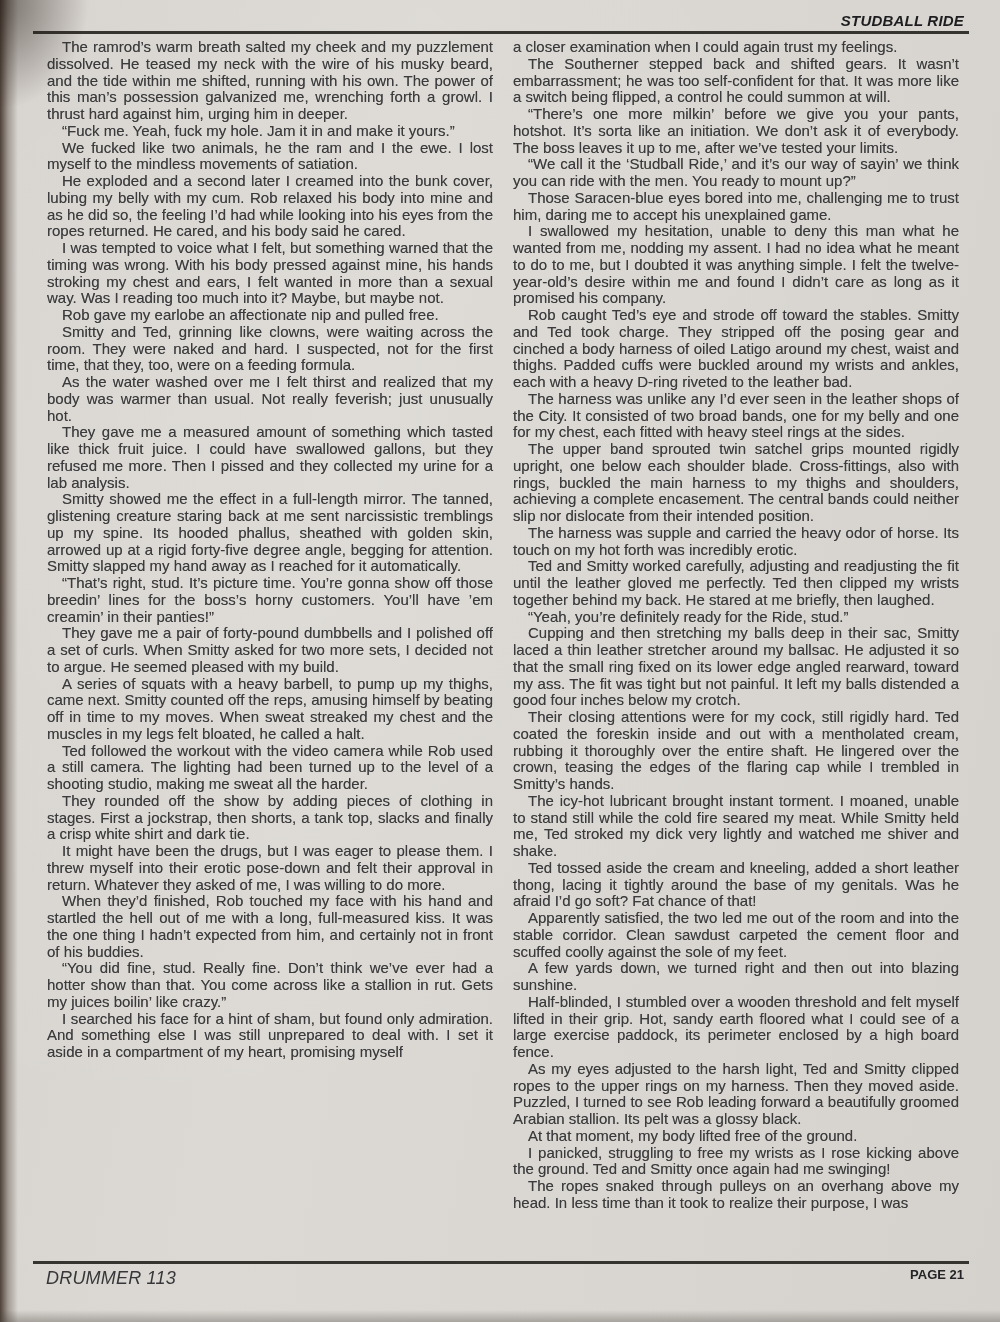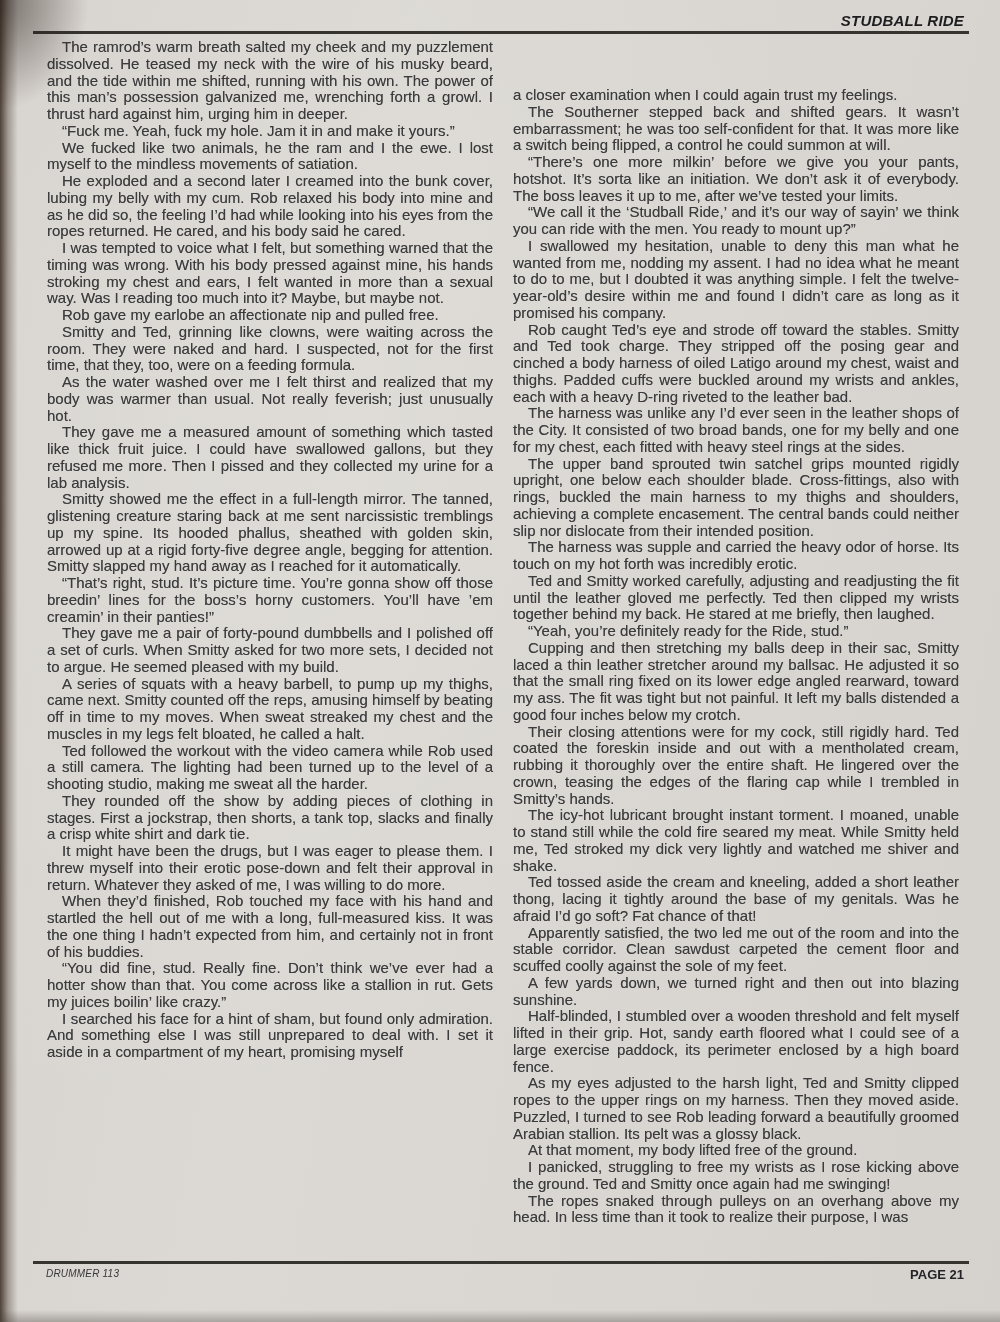--- a/index.html
+++ b/index.html
@@ -43,29 +43,29 @@
   }
   .col {
     width: 446px;
     font-size: 15px; line-height: 16.75px;
     text-align: justify;
     color: #3b3b3d;
     text-shadow: 0 0 0.5px rgba(59,59,61,0.55);
     hyphens: none;
   }
   .col p { margin: 0; text-indent: 15px; }
-  .col p.cont { text-indent: 0; margin-top: 48px; }
+  .col p.cont { text-indent: 0; }
   
   .footer-rule {
     position: absolute; top: 1261px; left: 33px; width: 936px; height: 3px;
     background: #36342f;
   }
   .footer-left {
     position: absolute; top: 1268px; left: 46px;
-    font-size: 10px; font-style: italic; color: #37373a; letter-spacing: 0.2px;
+    font-size: 18px; font-style: italic; color: #37373a; letter-spacing: 0.2px;
   }
   .footer-right {
     position: absolute; top: 1267px; right: 36px;
     font-size: 13px; font-weight: 700; color: #242427;
   }
 </style>
 </head>
 <body>
 
 <div class="page">
@@ -93,20 +93,21 @@
         <p>It might have been the drugs, but I was eager to please them. I threw myself into their erotic pose-down and felt their approval in return. Whatever they asked of me, I was willing to do more.</p>
         <p>When they’d finished, Rob touched my face with his hand and startled the hell out of me with a long, full-measured kiss. It was the one thing I hadn’t expected from him, and certainly not in front of his buddies.</p>
         <p>“You did fine, stud. Really fine. Don’t think we’ve ever had a hotter show than that. You come across like a stallion in rut. Gets my juices boilin’ like crazy.”</p>
         <p>I searched his face for a hint of sham, but found only admiration. And something else I was still unprepared to deal with. I set it aside in a compartment of my heart, promising myself</p>
       </div>
     <div class="col">
         <p class="cont">a closer examination when I could again trust my feelings.</p>
         <p>The Southerner stepped back and shifted gears. It wasn’t embarrassment; he was too self-confident for that. It was more like a switch being flipped, a control he could summon at will.</p>
         <p>“There’s one more milkin’ before we give you your pants, hotshot. It’s sorta like an initiation. We don’t ask it of everybody. The boss leaves it up to me, after we’ve tested your limits.</p>
         <p>“We call it the ‘Studball Ride,’ and it’s our way of sayin’ we think you can ride with the men. You ready to mount up?”</p>
+        <p>Those Saracen-blue eyes bored into me, challenging me to trust him, daring me to accept his unexplained game.</p>
         <p>I swallowed my hesitation, unable to deny this man what he wanted from me, nodding my assent. I had no idea what he meant to do to me, but I doubted it was anything simple. I felt the twelve-year-old’s desire within me and found I didn’t care as long as it promised his company.</p>
         <p>Rob caught Ted’s eye and strode off toward the stables. Smitty and Ted took charge. They stripped off the posing gear and cinched a body harness of oiled Latigo around my chest, waist and thighs. Padded cuffs were buckled around my wrists and ankles, each with a heavy D-ring riveted to the leather bad.</p>
         <p>The harness was unlike any I’d ever seen in the leather shops of the City. It consisted of two broad bands, one for my belly and one for my chest, each fitted with heavy steel rings at the sides.</p>
         <p>The upper band sprouted twin satchel grips mounted rigidly upright, one below each shoulder blade. Cross-fittings, also with rings, buckled the main harness to my thighs and shoulders, achieving a complete encasement. The central bands could neither slip nor dislocate from their intended position.</p>
         <p>The harness was supple and carried the heavy odor of horse. Its touch on my hot forth was incredibly erotic.</p>
         <p>Ted and Smitty worked carefully, adjusting and readjusting the fit until the leather gloved me perfectly. Ted then clipped my wrists together behind my back. He stared at me briefly, then laughed.</p>
         <p>“Yeah, you’re definitely ready for the Ride, stud.”</p>
         <p>Cupping and then stretching my balls deep in their sac, Smitty laced a thin leather stretcher around my ballsac. He adjusted it so that the small ring fixed on its lower edge angled rearward, toward my ass. The fit was tight but not painful. It left my balls distended a good four inches below my crotch.</p>
         <p>Their closing attentions were for my cock, still rigidly hard. Ted coated the foreskin inside and out with a mentholated cream, rubbing it thoroughly over the entire shaft. He lingered over the crown, teasing the edges of the flaring cap while I trembled in Smitty’s hands.</p>
         <p>The icy-hot lubricant brought instant torment. I moaned, unable to stand still while the cold fire seared my meat. While Smitty held me, Ted stroked my dick very lightly and watched me shiver and shake.</p>

